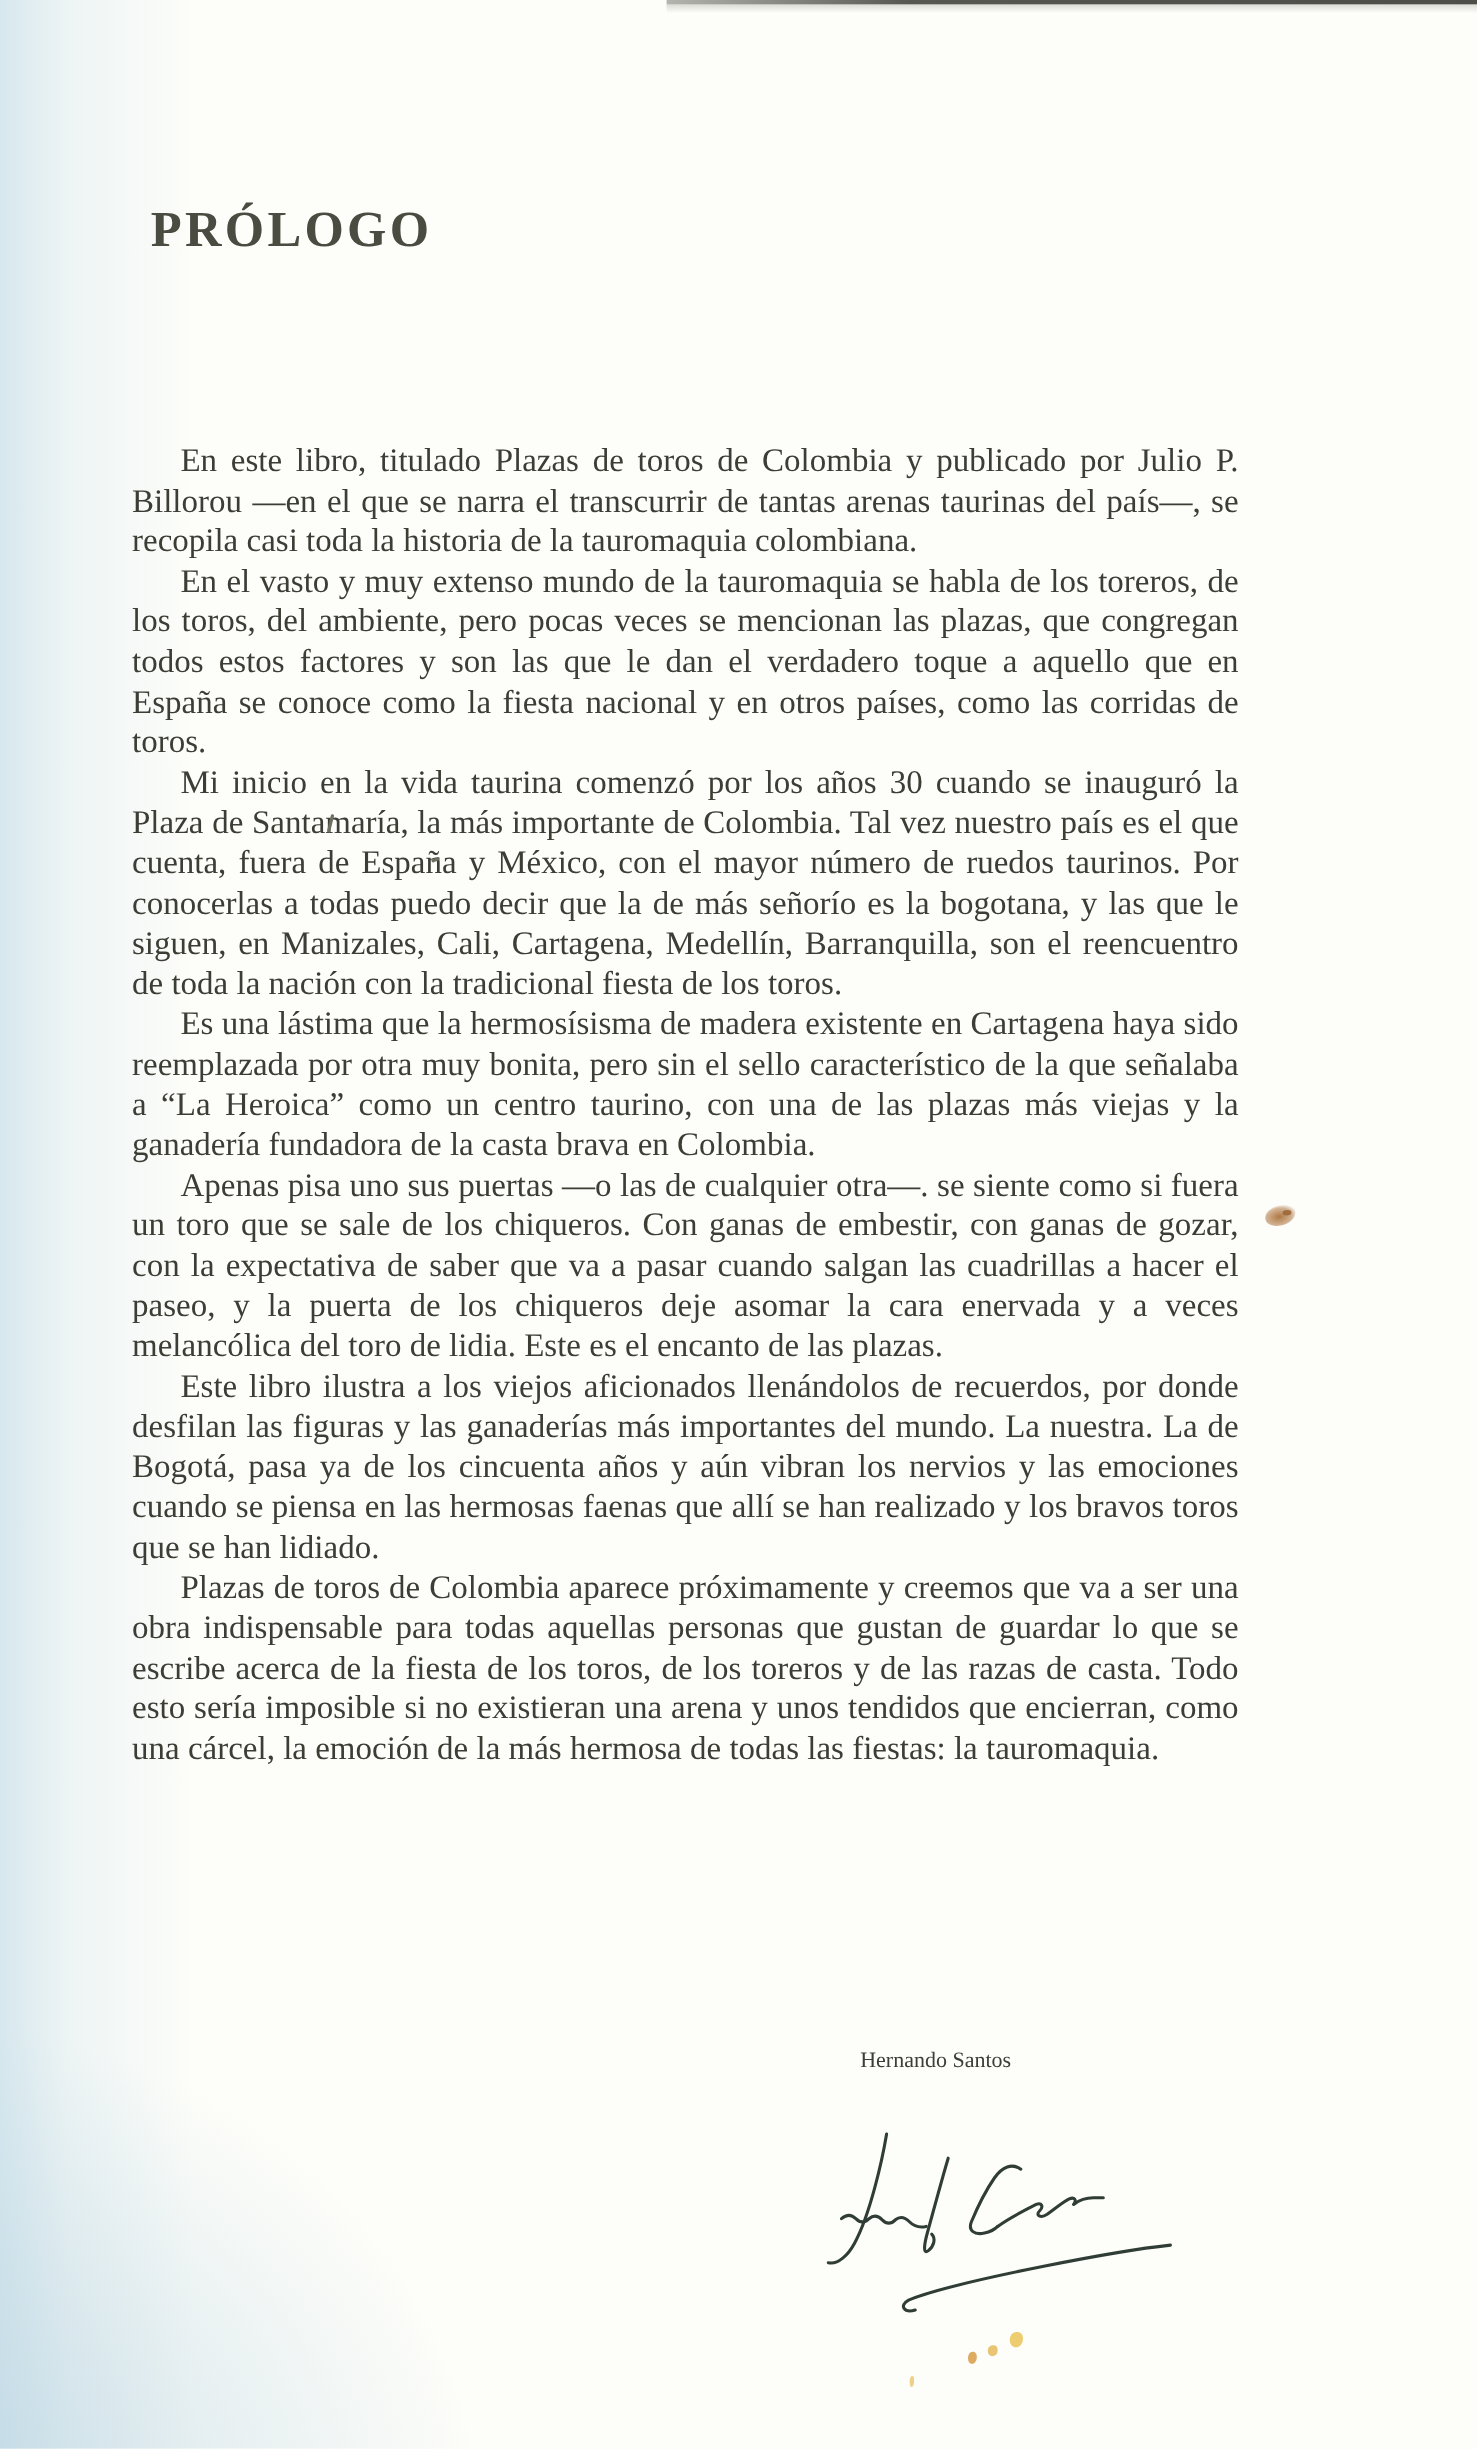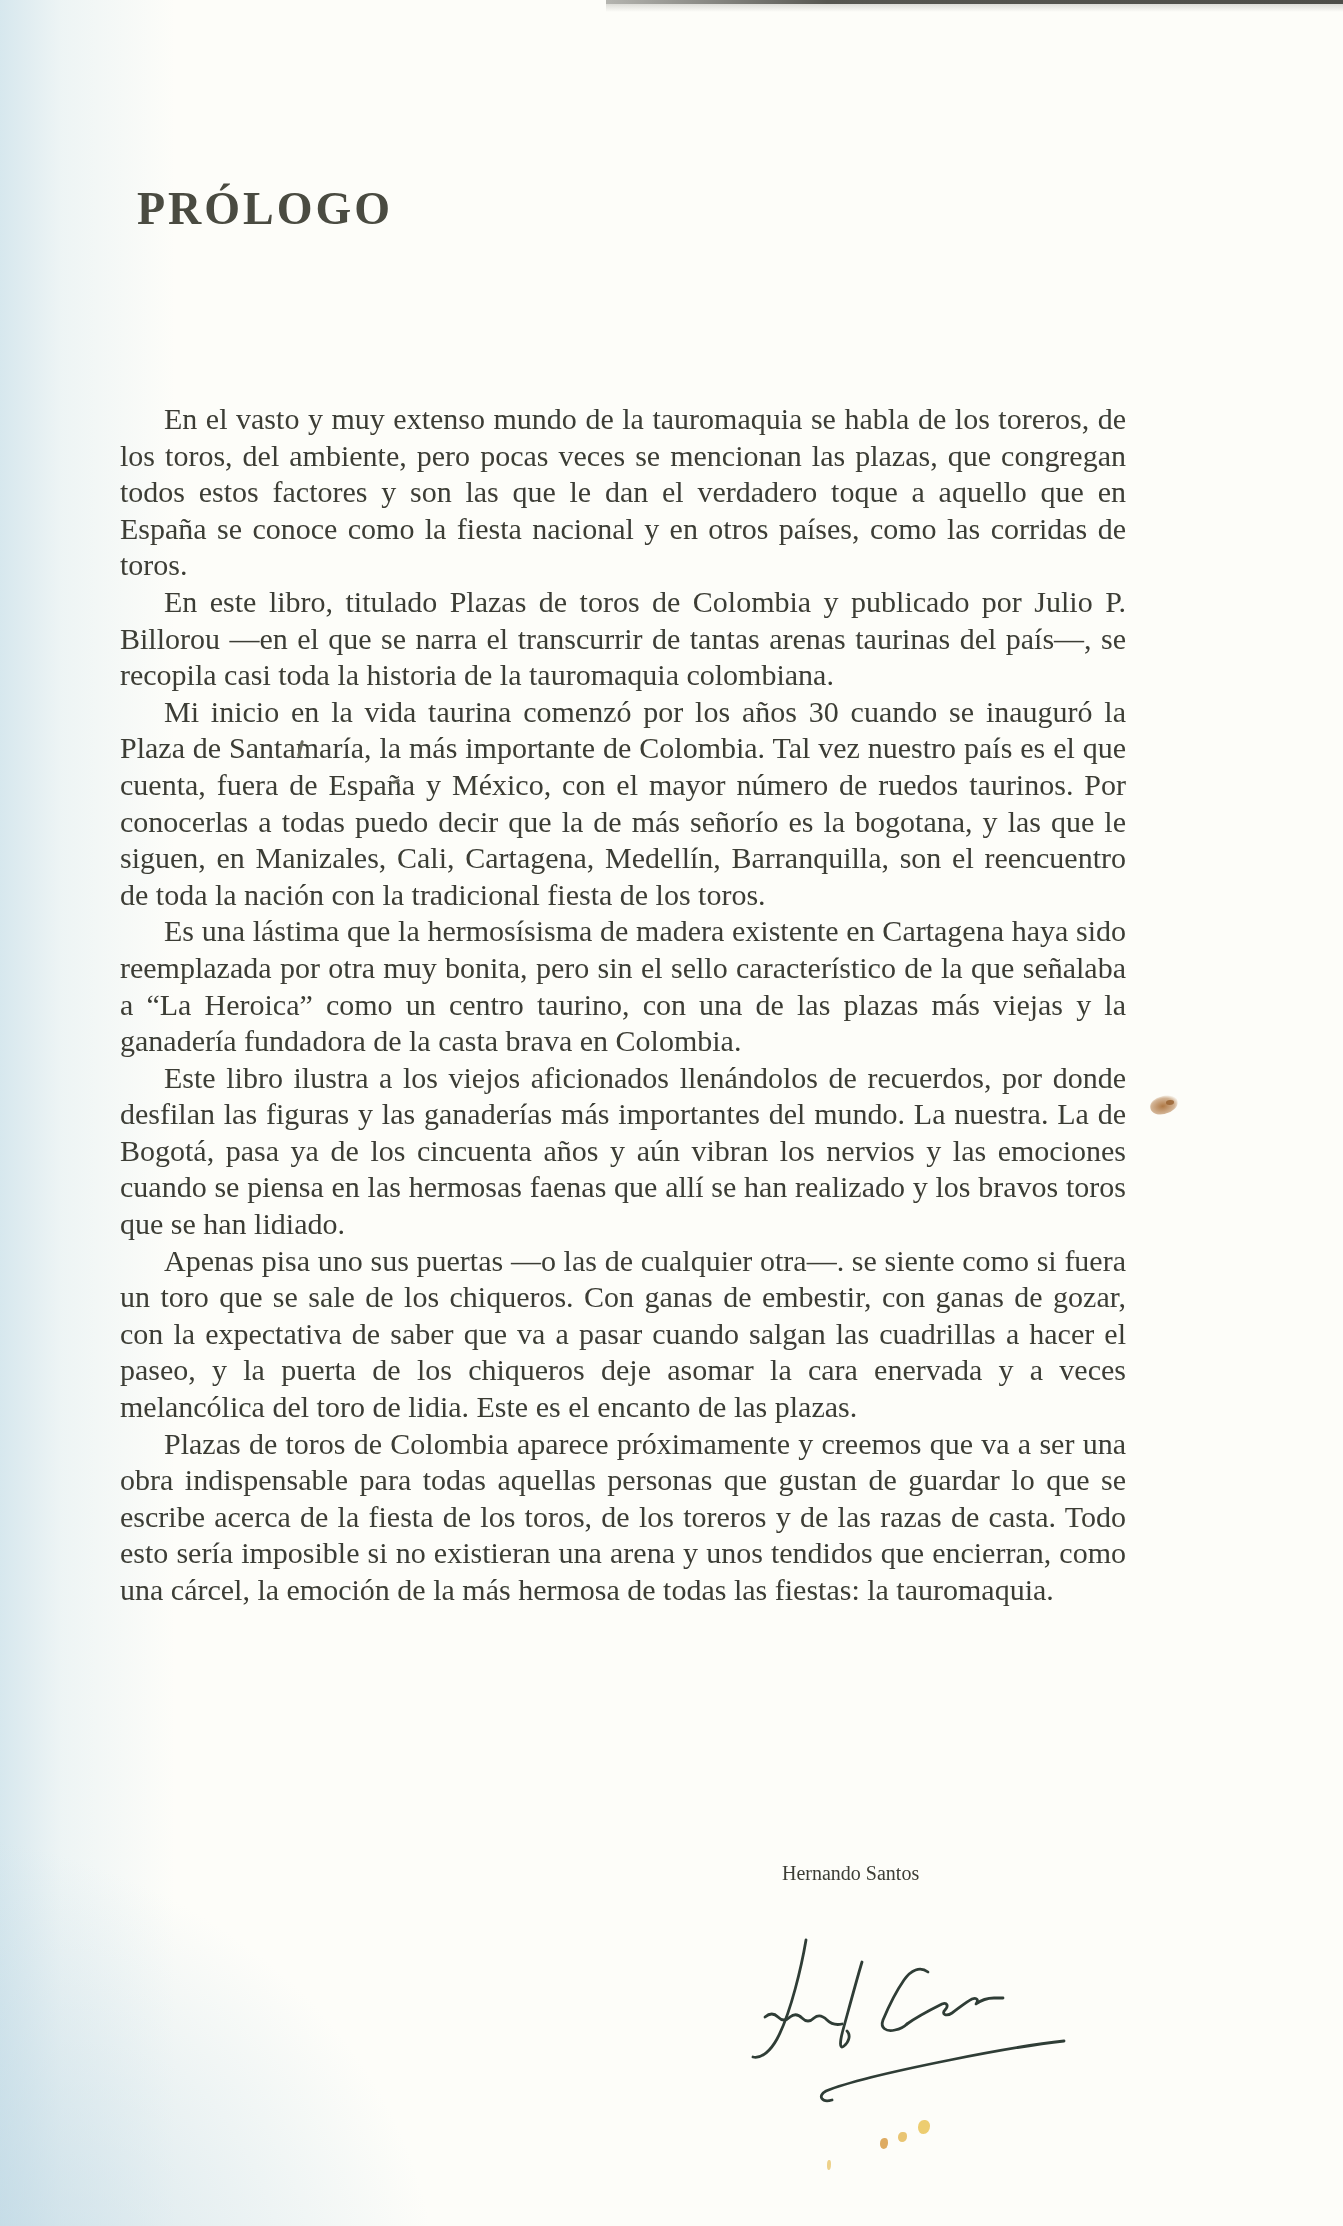--- a/index.html
+++ b/index.html
@@ -61,26 +61,26 @@
 <body>
 
 <div class="page">
 
   <div class="scan-line"></div>
   <div class="scan-line-shadow"></div>
 
   <h1 class="title">PRÓLOGO</h1>
 
   <section class="text-block">
+    <p>En este libro, titulado Plazas de toros de Colombia y publicado por Julio P. Billorou —en el que se narra el transcurrir de tantas arenas taurinas del país—, se recopila casi toda la historia de la tauromaquia colombiana.</p>
     <p>En el vasto y muy extenso mundo de la tauromaquia se habla de los toreros, de los toros, del ambiente, pero pocas veces se mencionan las plazas, que congregan todos estos factores y son las que le dan el verdadero toque a aquello que en España se conoce como la fiesta nacional y en otros países, como las corridas de toros.</p>
-    <p>En este libro, titulado Plazas de toros de Colombia y publicado por Julio P. Billorou —en el que se narra el transcurrir de tantas arenas taurinas del país—, se recopila casi toda la historia de la tauromaquia colombiana.</p>
     <p>Mi inicio en la vida taurina comenzó por los años 30 cuando se inauguró la Plaza de Santamaría, la más importante de Colombia. Tal vez nuestro país es el que cuenta, fuera de España y México, con el mayor número de ruedos taurinos. Por conocerlas a todas puedo decir que la de más señorío es la bogotana, y las que le siguen, en Manizales, Cali, Cartagena, Medellín, Barranquilla, son el reencuentro de toda la nación con la tradicional fiesta de los toros.</p>
     <p>Es una lástima que la hermosísisma de madera existente en Cartagena haya sido reemplazada por otra muy bonita, pero sin el sello característico de la que señalaba a “La Heroica” como un centro taurino, con una de las plazas más viejas y la ganadería fundadora de la casta brava en Colombia.</p>
+    <p>Apenas pisa uno sus puertas —o las de cualquier otra—. se siente como si fuera un toro que se sale de los chiqueros. Con ganas de embestir, con ganas de gozar, con la expectativa de saber que va a pasar cuando salgan las cuadrillas a hacer el paseo, y la puerta de los chiqueros deje asomar la cara enervada y a veces melancólica del toro de lidia. Este es el encanto de las plazas.</p>
     <p>Este libro ilustra a los viejos aficionados llenándolos de recuerdos, por donde desfilan las figuras y las ganaderías más importantes del mundo. La nuestra. La de Bogotá, pasa ya de los cincuenta años y aún vibran los nervios y las emociones cuando se piensa en las hermosas faenas que allí se han realizado y los bravos toros que se han lidiado.</p>
-    <p>Apenas pisa uno sus puertas —o las de cualquier otra—. se siente como si fuera un toro que se sale de los chiqueros. Con ganas de embestir, con ganas de gozar, con la expectativa de saber que va a pasar cuando salgan las cuadrillas a hacer el paseo, y la puerta de los chiqueros deje asomar la cara enervada y a veces melancólica del toro de lidia. Este es el encanto de las plazas.</p>
     <p>Plazas de toros de Colombia aparece próximamente y creemos que va a ser una obra indispensable para todas aquellas personas que gustan de guardar lo que se escribe acerca de la fiesta de los toros, de los toreros y de las razas de casta. Todo esto sería imposible si no existieran una arena y unos tendidos que encierran, como una cárcel, la emoción de la más hermosa de todas las fiestas: la tauromaquia.</p>
   </section>
 
   <div class="author-name">Hernando Santos</div>
 
   <svg class="signature" width="420" height="200" viewBox="0 0 420 200" aria-hidden="true">
 
     <path d="M 116 20 C 112 44, 101 93, 87 119 C 81 130, 72 139, 63 137"></path>
 
     <path d="M 172 42 C 166 62, 158 92, 153 110 C 150 121, 149 130, 154 126 C 159 122, 161 115, 157 111"></path>

